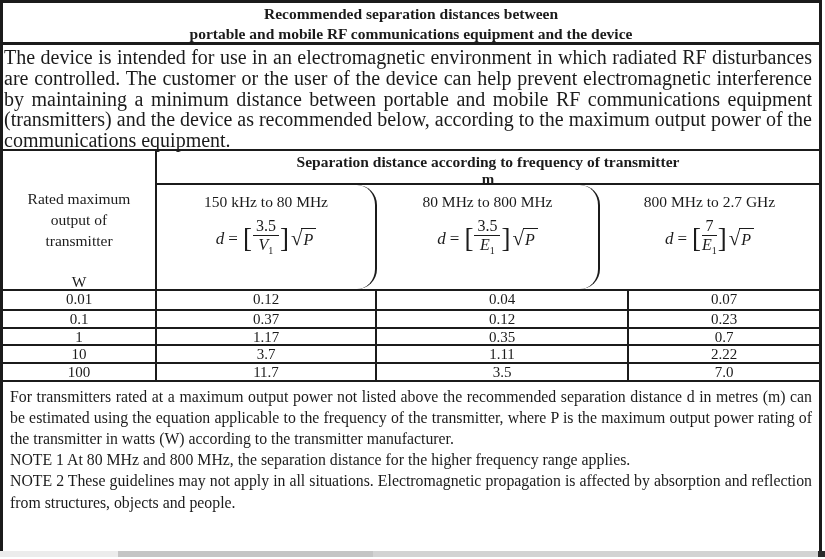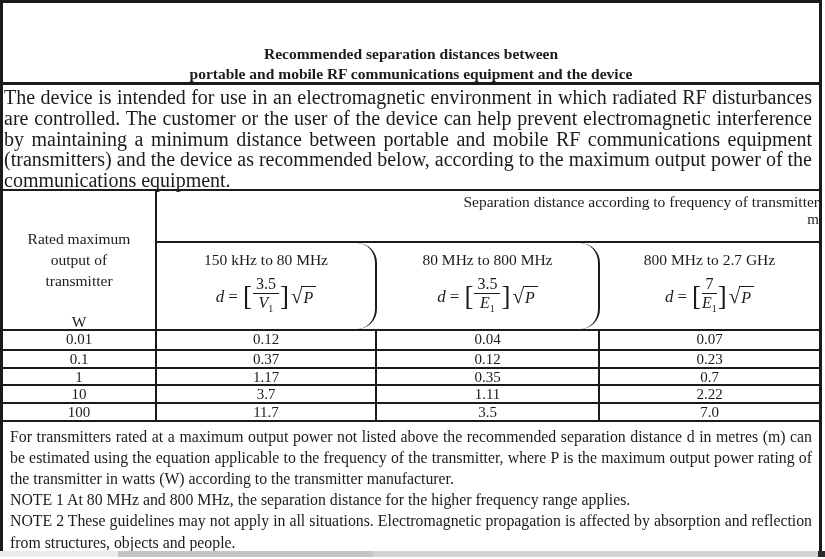--- a/index.html
+++ b/index.html
@@ -20,21 +20,21 @@
     border-left: 3px solid #1b1b1b;
     border-top: 3px solid #1b1b1b;
     border-right: 3px solid #1b1b1b;
     background: #fff;
   }
 
   
   .title-block {
     height: 42px; border-bottom: 3px solid #1b1b1b;
     text-align: center; font-weight: bold; font-size: 15.5px;
-    padding-top: 1px; line-height: 19.5px; margin-top: 40px;
+    padding-top: 1px; line-height: 19.5px;
   }
 
   
   .intro-block {
     height: 106px; border-bottom: 2px solid #1b1b1b;
     padding: 2px 7px 0 1px;
     font-size: 20px; line-height: 20.8px;
     text-align: justify;
   }
 
@@ -42,22 +42,22 @@
   .header-block { height: 140px; border-bottom: 2px solid #1b1b1b; display: flex; }
   .row-header-cell {
     width: 154px; border-right: 2px solid #1b1b1b;
     text-align: center; font-size: 15.5px; line-height: 21px;
     padding-top: 37px;
   }
   .row-header-label { white-space: pre-line; display: block; }
   .row-header-unit { display: block; margin-top: 20px; }
   .header-right { flex: 1; display: flex; flex-direction: column; }
   .group-header {
-    height: 52px; border-bottom: 2px solid #1b1b1b;
-    text-align: right; font-weight: normal;
+    height: 34px; border-bottom: 2px solid #1b1b1b;
+    text-align: center; font-weight: bold;
   }
   .group-header .gh1 { display: block; font-size: 15.5px; line-height: 20px; padding-top: 1px; }
   .group-header .gh2 { display: block; font-size: 15px; line-height: 15px; }
   .freq-cells { flex: 1; display: flex; }
   .freq-cell { text-align: center; padding-top: 7px; border-radius: 20px; }
   .freq-cell.c1 { width: 220px; border-right: 2px solid #1b1b1b; }
   .freq-cell.c2 { width: 223px; border-right: 2px solid #1b1b1b; }
   .freq-cell.c3 { flex: 1; }
   .freq-range { display: block; font-size: 15.5px; line-height: 20px; }
 
@@ -80,21 +80,21 @@
     border-top: 1.7px solid #1b1b1b; margin-left: -1px; padding: 1px 3px 0 2px;
   }
 
   
   .data-rows { border-bottom: 2px solid #1b1b1b; }
   .data-row { display: flex; height: 17.8px; font-size: 15px; line-height: 16.5px; }
   .data-row + .data-row { border-top: 2px solid #1b1b1b; }
   .data-row .cell { text-align: center; }
   .data-row .cell.c0 { width: 154px; border-right: 2px solid #1b1b1b; }
   .data-row .cell.c1 { width: 220px; border-right: 2px solid #1b1b1b; }
-  .data-row .cell.c2 { width: 223px; border-right: 2px solid #1b1b1b; }
+  .data-row .cell.c2 { width: 252px; border-right: 2px solid #1b1b1b; }
   .data-row .cell.c3 { flex: 1; }
 
   
   .footer-block { padding: 4px 7px 0 7px; font-size: 15.8px; }
   .footer-para { text-align: justify; line-height: 21px; }
   .note { text-align: justify; line-height: 21.5px; }
 
   
   .h-scrollbar { position: absolute; left: 0; bottom: 2px; width: 825px; height: 6px; display: flex; }
   .h-scrollbar .track-left { width: 118px; background: #ececec; }

